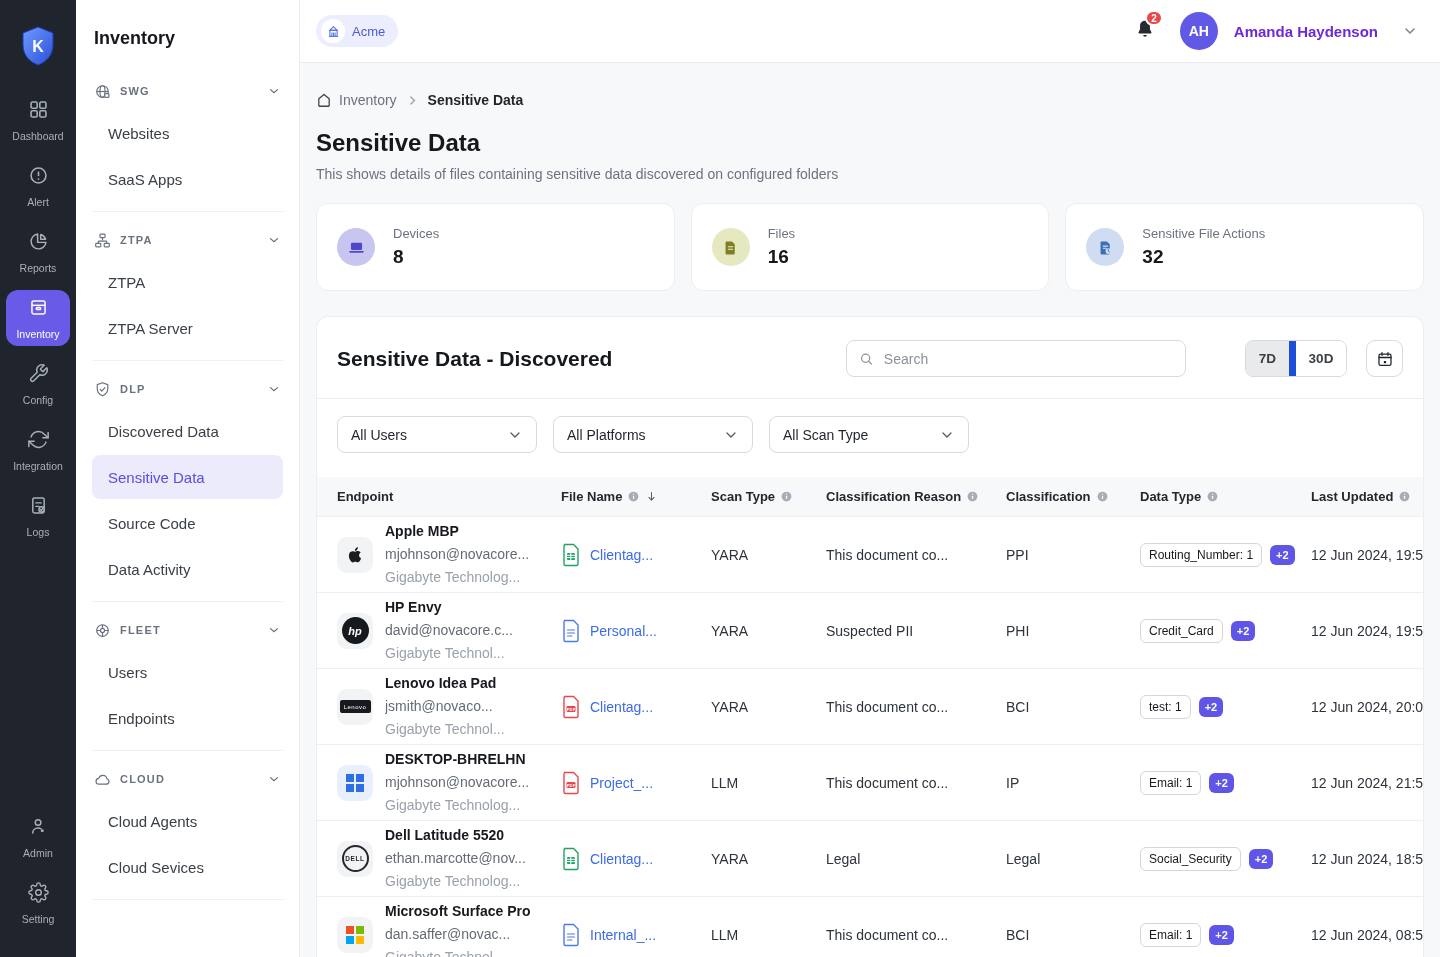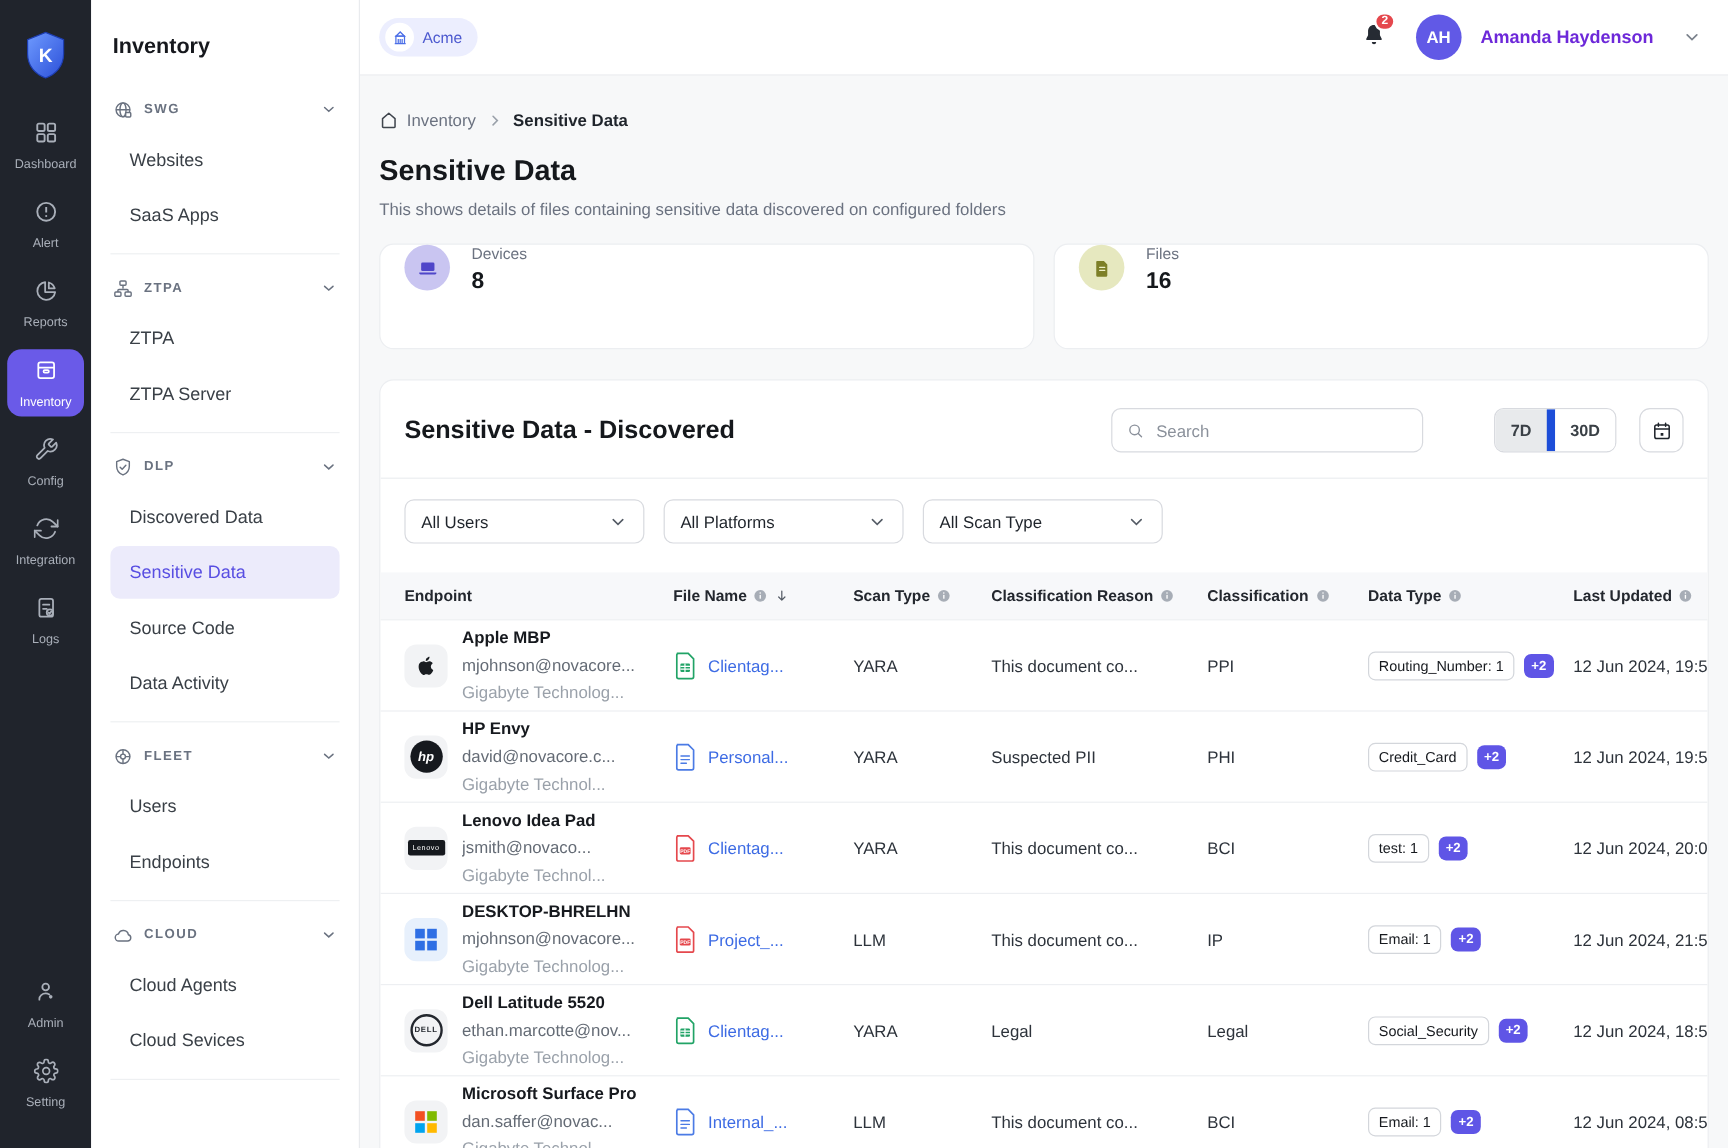--- a/index.html
+++ b/index.html
@@ -45,32 +45,32 @@
 
 .content { flex:1; padding:0 16px; overflow:hidden; }
 .breadcrumb { margin-top:29px; display:flex; align-items:center; gap:9px; font-size:14px; }
 .bc-link { color:#6b7280; display:flex; align-items:center; gap:7px; cursor:pointer; }
 .bc-current { color:#1f242b; font-weight:600; }
 .page-title { font-size:24px; font-weight:700; color:#15181c; margin:21px 0 0; }
 .page-sub { font-size:14px; color:#6b7280; margin-top:9px; }
 
 .stats { display:flex; gap:16px; margin-top:21px; }
 .stat { flex:1; background:#fff; border:1px solid #eceef1; border-radius:12px; height:88px;
-  display:flex; align-items:flex-start; gap:18px; padding:0 20px; }
+  display:flex; align-items:center; gap:18px; padding:0 20px; }
 .stat-ic { width:38px; height:38px; border-radius:50%; display:flex; align-items:center; justify-content:center; flex-shrink:0; }
 .stat-ic.devices { background:#c9c5f1; }
 .stat-ic.files { background:#e6e8bf; }
 .stat-ic.actions { background:#cfdcf2; }
 .stat-label { font-size:13px; color:#6b7280; }
 .stat-value { font-size:19px; font-weight:700; color:#15181c; margin-top:5px; }
 
 .panel { margin-top:25px; background:#fff; border:1px solid #eceef1; border-radius:12px; overflow:hidden; }
 .panel-head { display:flex; align-items:center; padding:23px 20px 21px; }
 .panel-title { font-size:21px; font-weight:700; color:#15181c; flex:1; }
-.search { width:260px; height:37px; border:1px solid #d8dadf; border-radius:8px; display:flex; align-items:center; padding:0 12px; gap:8px; margin-right:59px; }
+.search { width:340px; height:37px; border:1px solid #d8dadf; border-radius:8px; display:flex; align-items:center; padding:0 12px; gap:8px; margin-right:59px; }
 .search input { border:none; outline:none; font-size:14px; color:#1f242b; width:100%; font-family:"Liberation Sans",sans-serif; background:transparent; }
 .search input::placeholder { color:#8b919b; }
 .seg { display:flex; border:1px solid #d8dadf; border-radius:8px; overflow:hidden; height:37px; margin-right:19px; }
 .seg-btn { width:50px; display:flex; align-items:center; justify-content:center; font-size:13.5px; font-weight:600; color:#3a4046; background:#fff; cursor:pointer; }
 .seg-btn.active { background:#e8eaec; border-right:7px solid #1d4ed8; }
 .cal-btn { width:37px; height:37px; border:1px solid #d8dadf; border-radius:9px; background:#fff; display:flex; align-items:center; justify-content:center; cursor:pointer; }
 .panel-div { border:none; border-top:1px solid #eceef1; margin:0; }
 .filters { display:flex; gap:16px; padding:17px 20px 24px; }
 .filter { width:200px; height:37px; border:1px solid #d8dadf; border-radius:8px; display:flex; align-items:center; justify-content:space-between; padding:0 13px; font-size:14px; color:#1f242b; cursor:pointer; background:#fff; }
 
@@ -338,20 +338,34 @@
           <svg width="17" height="17" viewBox="0 0 24 24" fill="#7d7f27">
               <path d="M6 3.5h8l4 4v13a1.5 1.5 0 0 1-1.5 1.5h-10A1.5 1.5 0 0 1 5 20.5v-15A1.5 1.5 0 0 1 6 3.5z"></path>
               <path d="M9 11h6M9 14.5h6" stroke="#eef0c8" stroke-width="1.6" stroke-linecap="round"></path>
             </svg>
         </div>
         <div>
           <div class="stat-label">Files</div>
           <div class="stat-value">16</div>
         </div>
       </div>
+      <div class="stat">
+        <div class="stat-ic actions">
+          <svg width="17" height="17" viewBox="0 0 24 24" fill="#3d6fb5">
+              <path d="M6 3.5h8l4 4v13a1.5 1.5 0 0 1-1.5 1.5h-10A1.5 1.5 0 0 1 5 20.5v-15A1.5 1.5 0 0 1 6 3.5z"></path>
+              <path d="M9 10h6M9 13h4" stroke="#d6e2f3" stroke-width="1.6" stroke-linecap="round"></path>
+              <circle cx="16" cy="17" r="4" fill="#cfdcf2"></circle>
+              <path d="M16 15v2.2l1.5.9" stroke="#3d6fb5" stroke-width="1.3" fill="none" stroke-linecap="round"></path>
+            </svg>
+        </div>
+        <div>
+          <div class="stat-label">Sensitive File Actions</div>
+          <div class="stat-value">32</div>
+        </div>
+      </div>
     </div>
 
     <div class="panel">
       <div class="panel-head">
         <div class="panel-title">Sensitive Data - Discovered</div>
         <div class="search">
           <svg width="16" height="16" viewBox="0 0 20 20" fill="none" stroke="#8b919b" stroke-width="1.6" stroke-linecap="round">
               <circle cx="9" cy="9" r="5.5"></circle>
               <path d="M13.2 13.2L17 17"></path>
             </svg>

